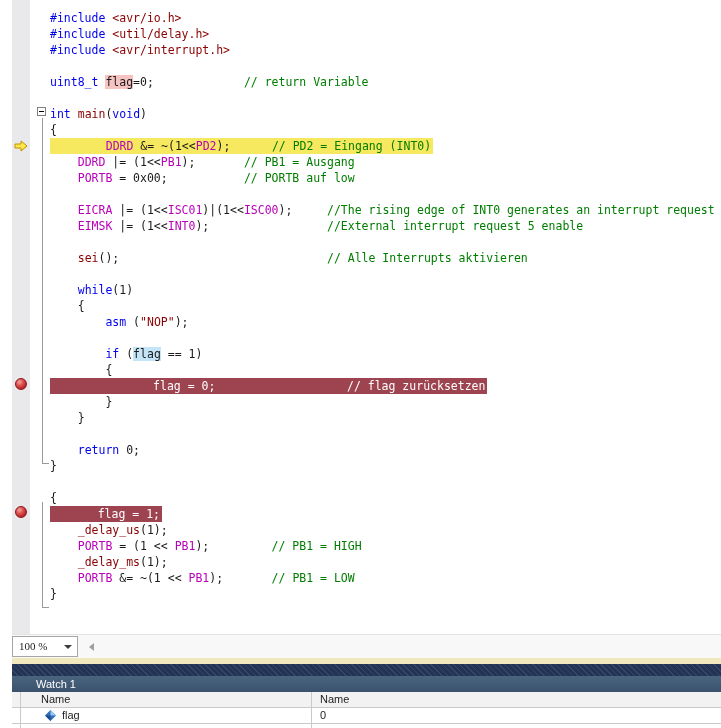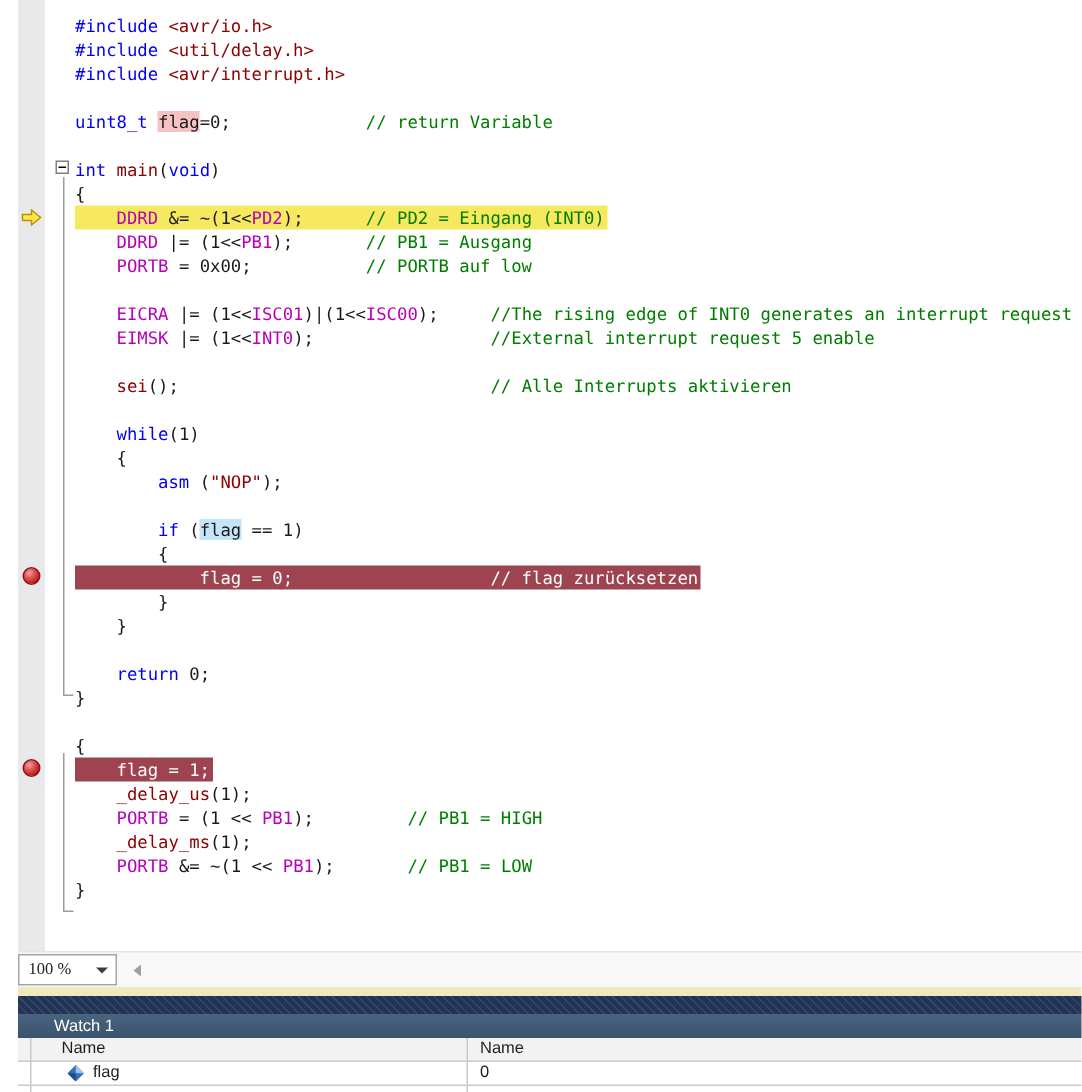--- a/index.html
+++ b/index.html
@@ -8,22 +8,22 @@
 
   
   .editor { position:relative; width:721px; height:634px; background:#ffffff; overflow:hidden; }
   .bp-margin { position:absolute; left:0; top:0; width:18px; height:634px; background:#e9e9ec; }
   .lines { position:absolute; left:0; top:8px; width:721px; }
   .ln { position:relative; height:16px; white-space:pre; }
   .ln pre {
     display:inline-block; margin:0 0 0 38px; padding:0 2px 0 0;
     font-family:"DejaVu Sans Mono",monospace; font-size:11.5px; line-height:16px;
   }
-  .ln.cur pre { background:#f7e95f; }
-  .ln.bp  pre { background:#9e4450; }
+  .ln.cur pre { background:#f7e95f;padding-left:28px; }
+  .ln.bp  pre { background:#9e4450;padding-left:20px; }
   .ln.bp  pre span { color:#ffffff !important; }
 
   .k  { color:#0000ee; }
   .f  { color:#8b0000; }
   .m  { color:#b800b8; }
   .c  { color:#007d00; }
   .d  { color:#1a1a1a; }
   .hp { color:#1a1a1a; background:#f6c3c3; }
   .hb { color:#1a1a1a; background:#c4e4f8; }
 

